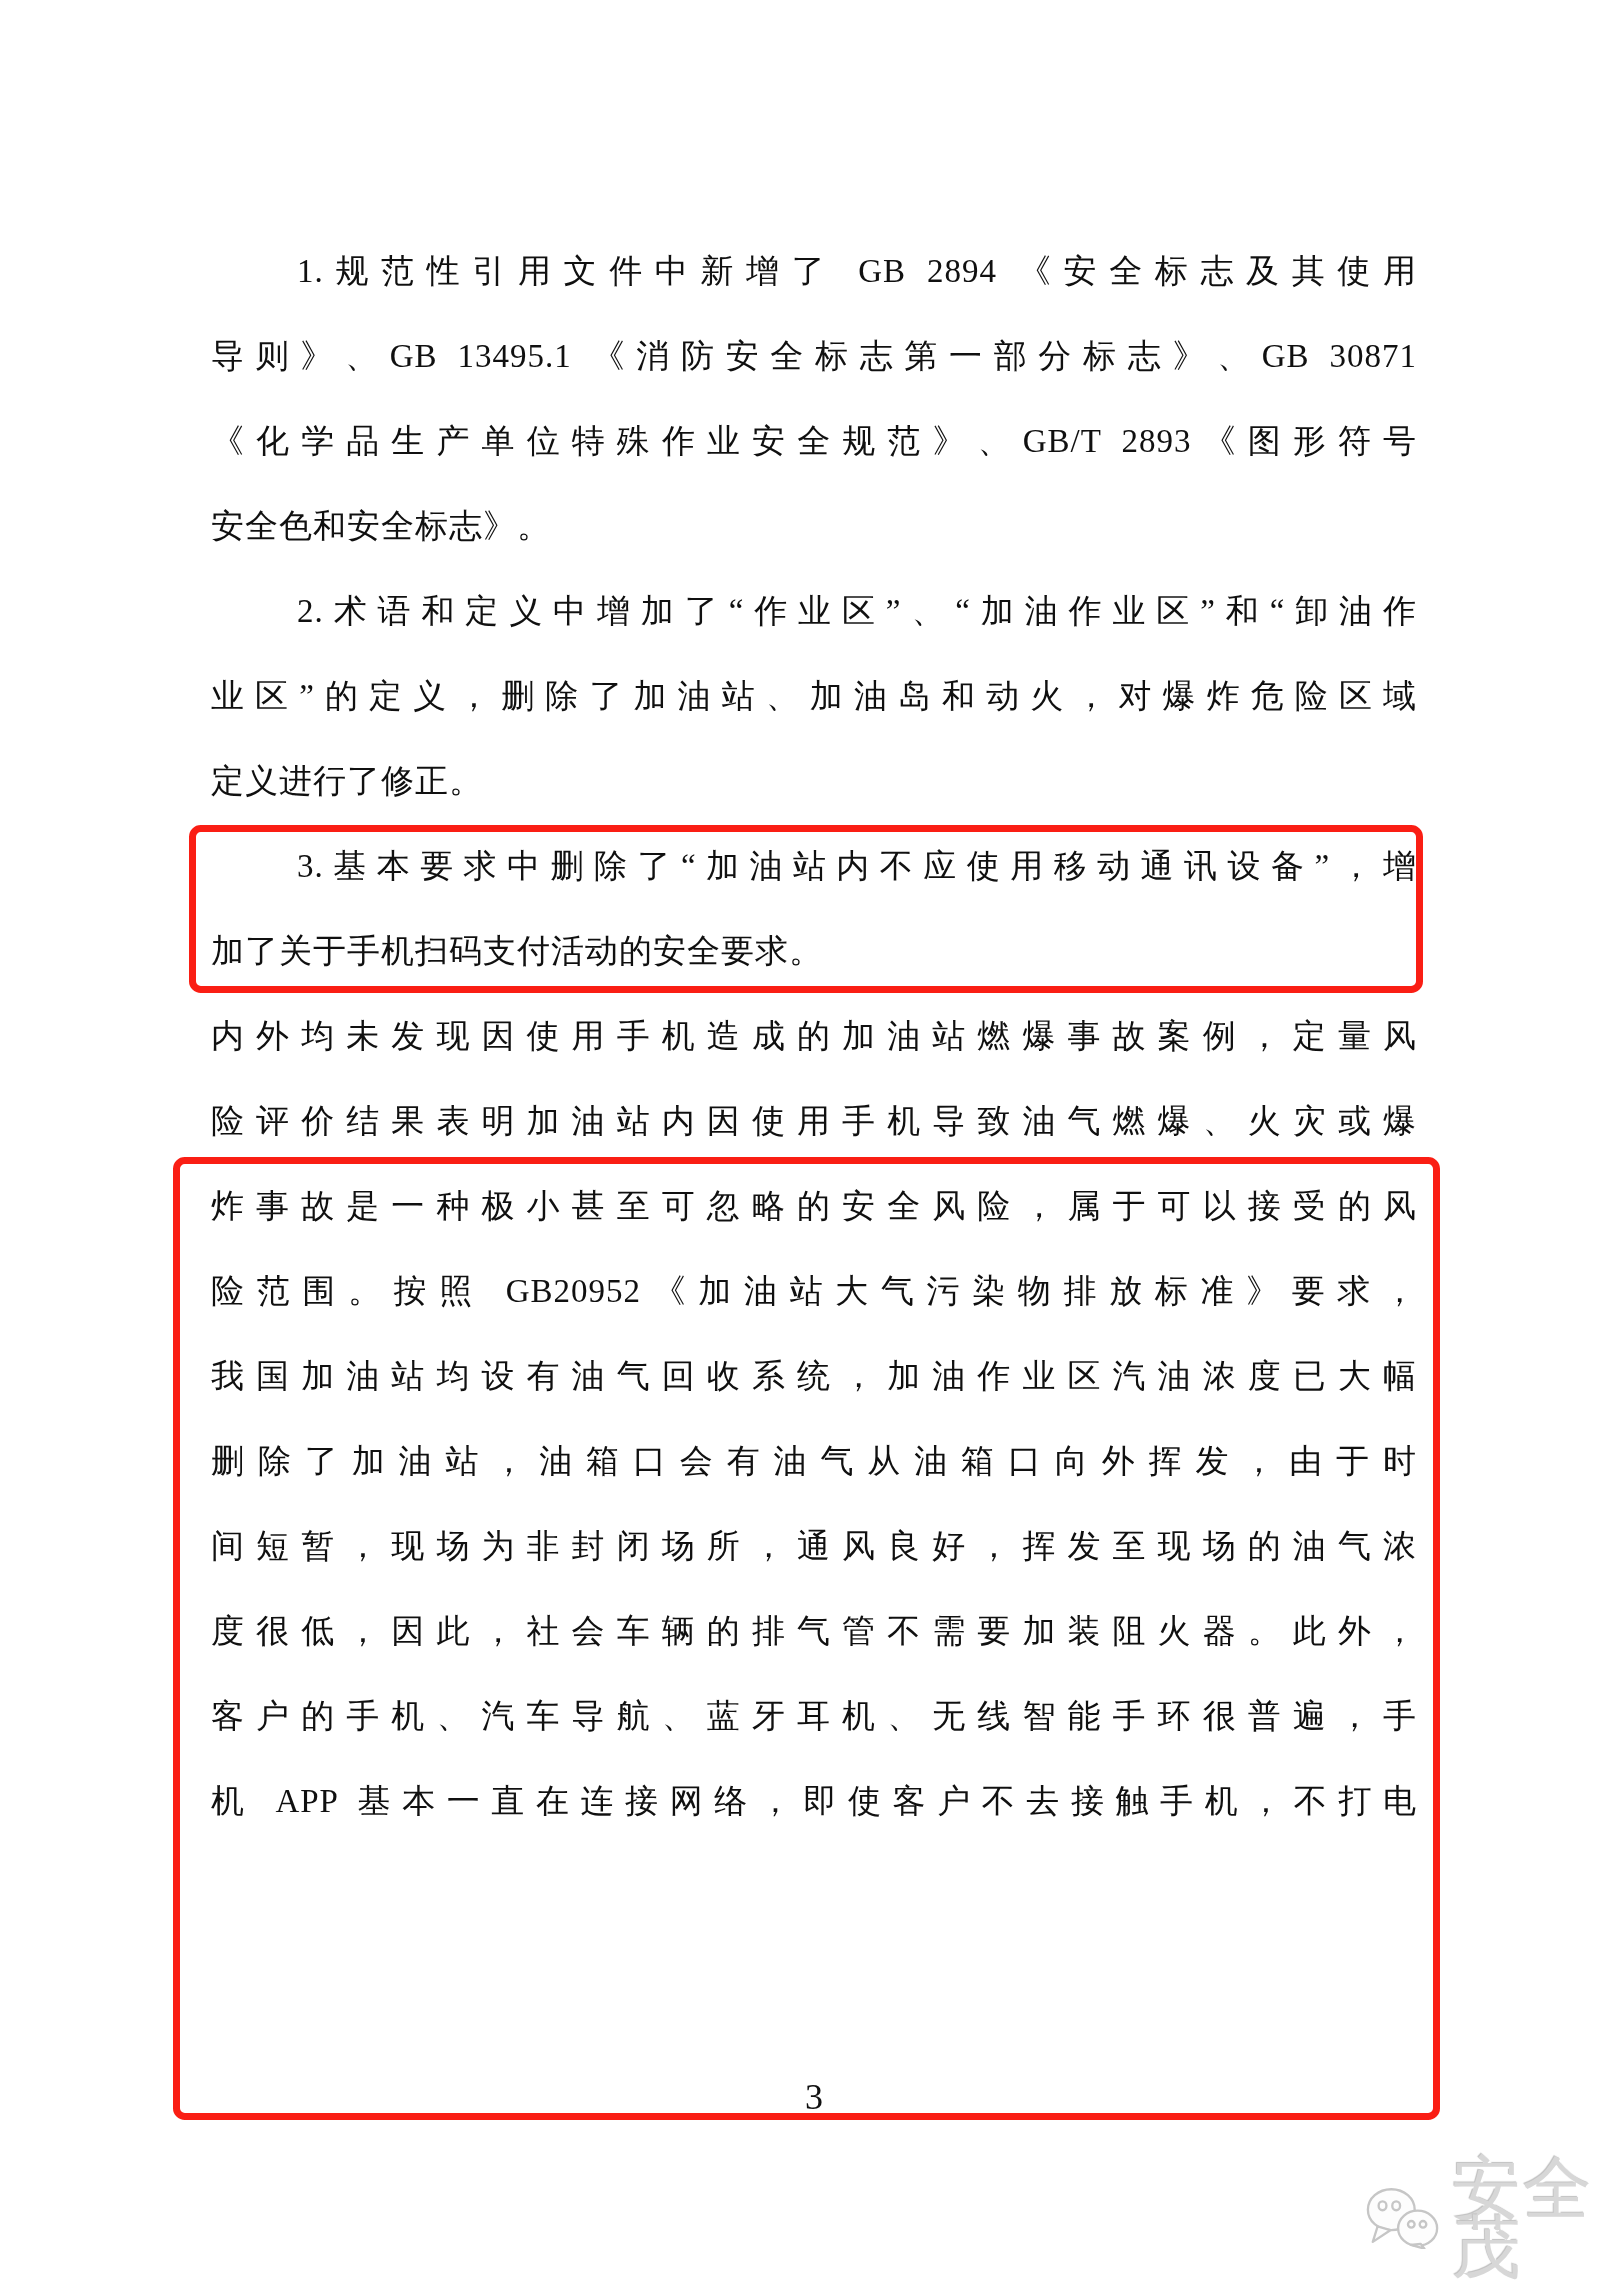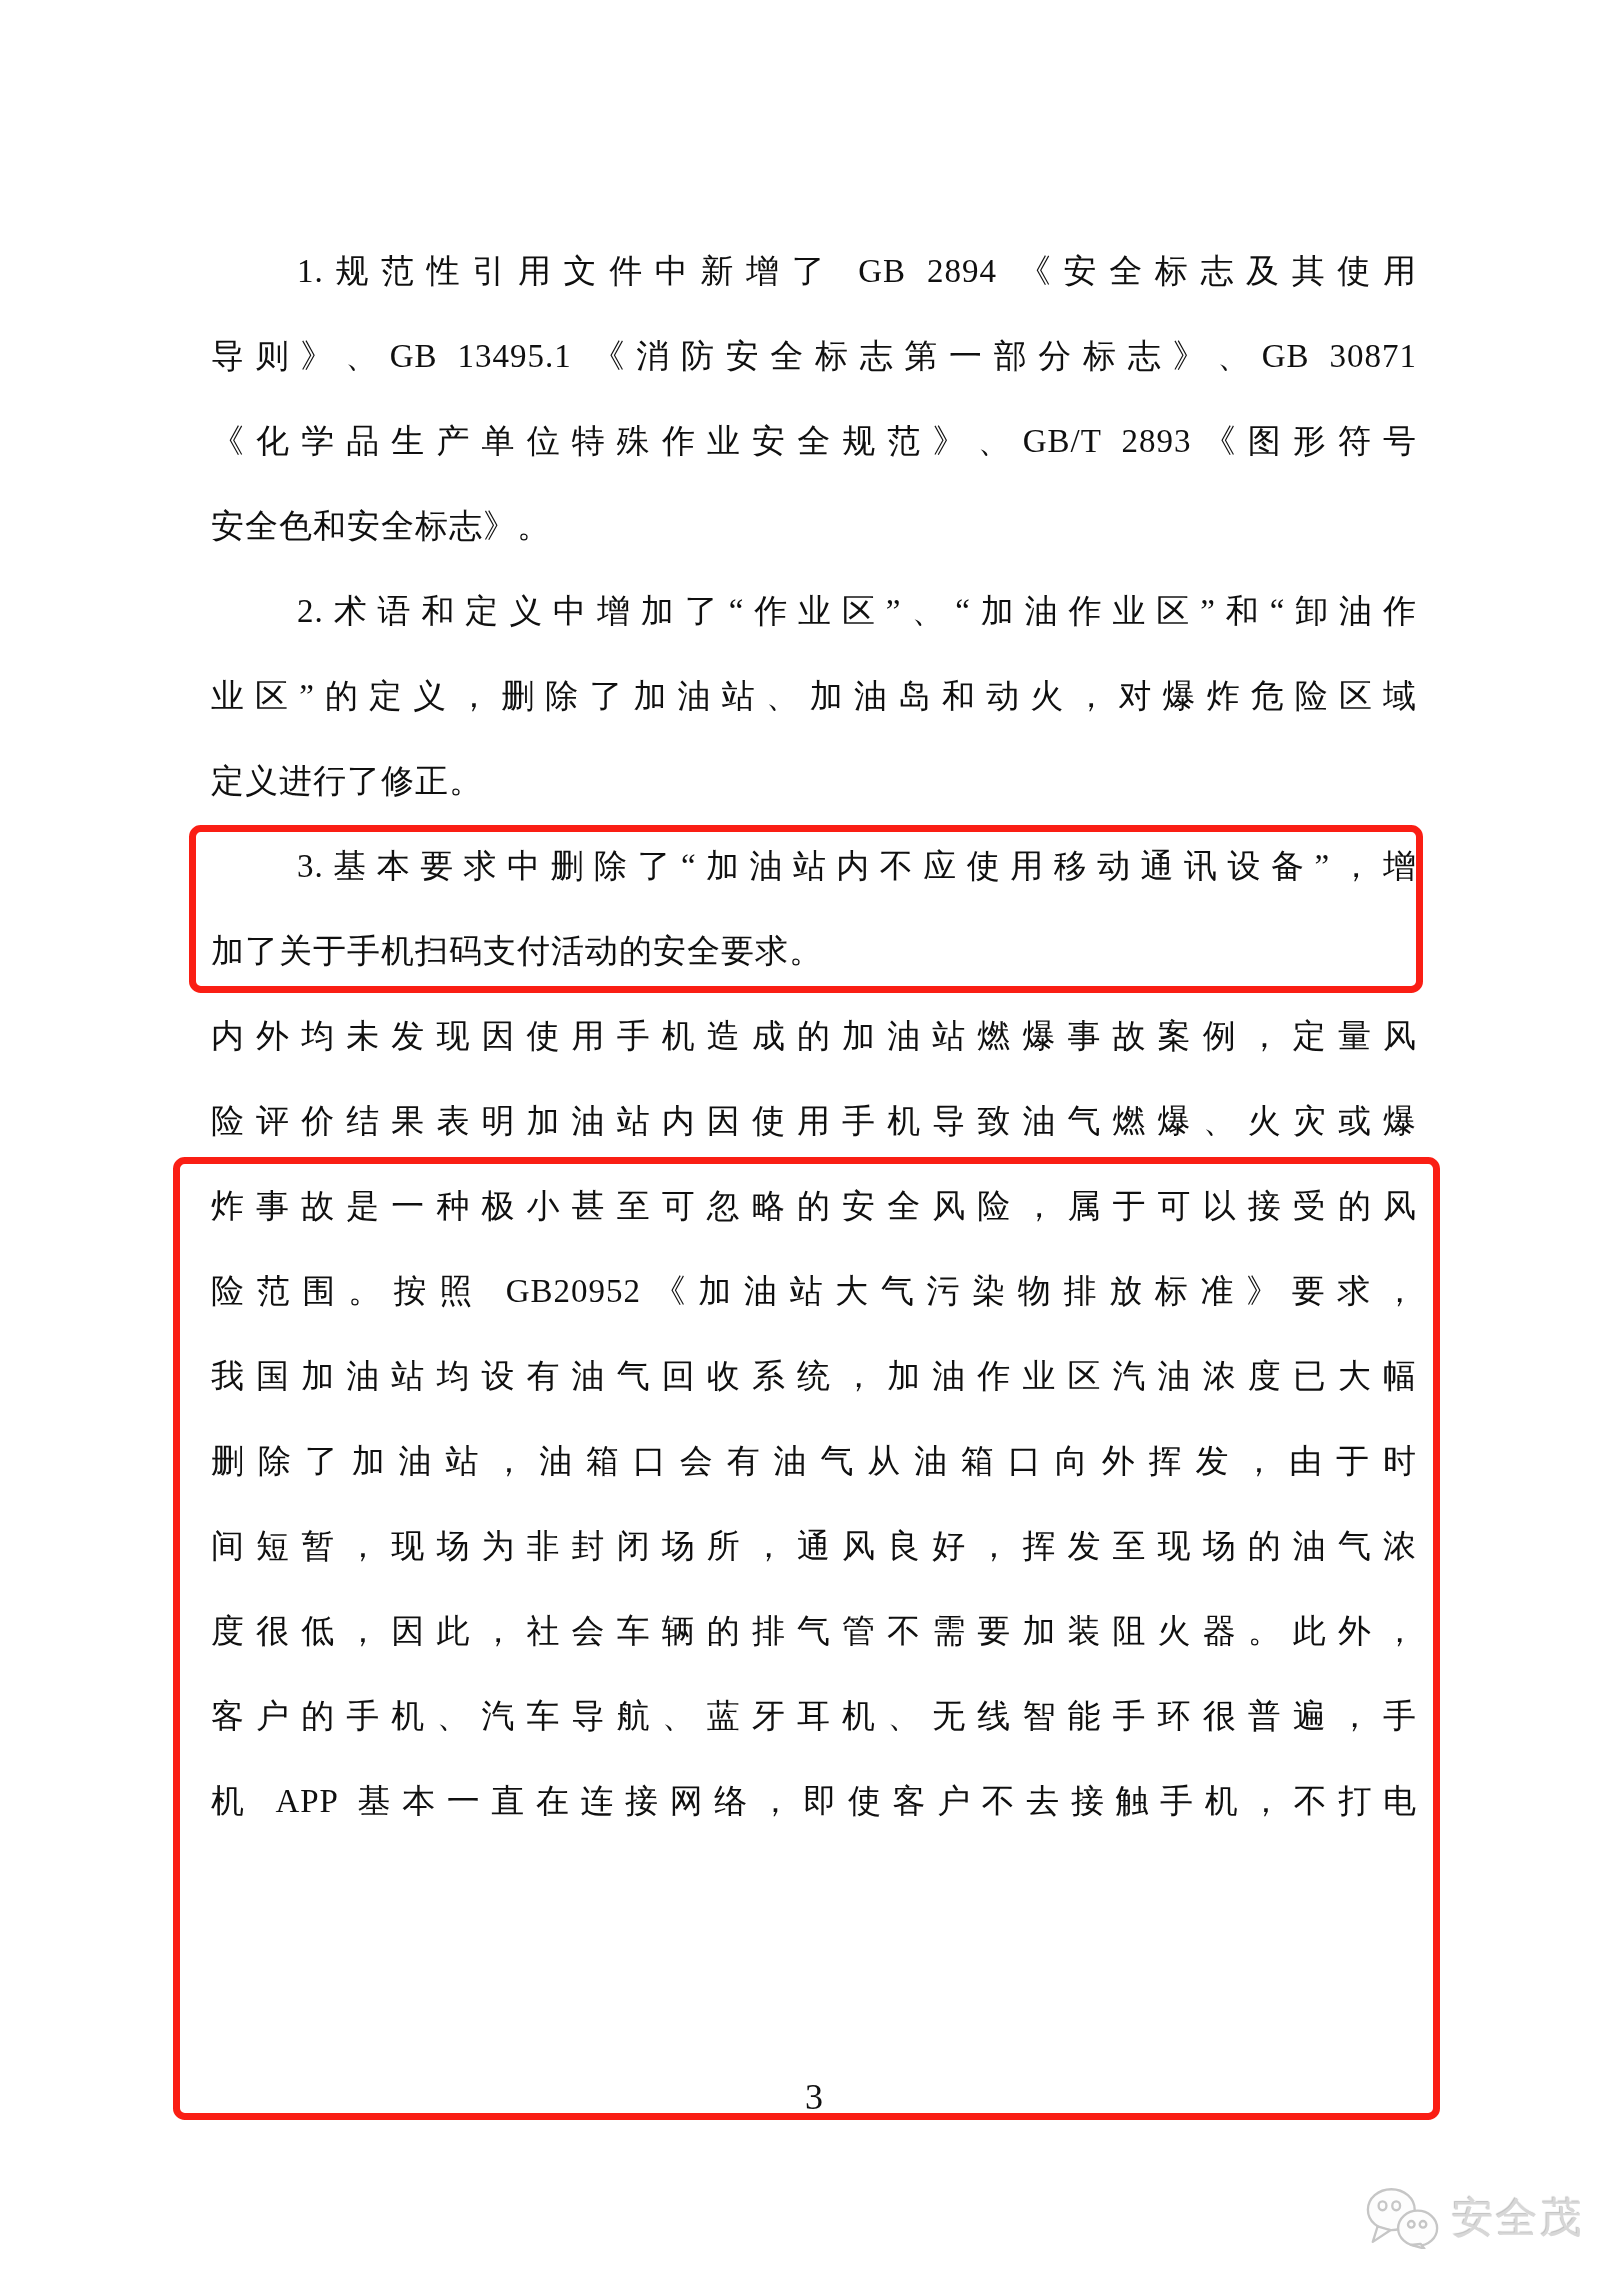--- a/index.html
+++ b/index.html
@@ -76,21 +76,21 @@
     display: flex;
     align-items: center;
     gap: 9.8px;
     z-index: 3;
   }
   .wm-icon svg {
     display: block;
   }
   .wm-text {
     font-family: "Liberation Sans", "DejaVu Sans", sans-serif;
-    font-size: 42px;
+    font-size: 69px;
     line-height: 59px;
     color: #d7d7d7;
     text-shadow: 2px 2px 1px #ffffff, -1px -1px 1px #c0c0c0;
     letter-spacing: 2px;
   }
 </style>
 </head>
 <body>
 
 <div class="page">

